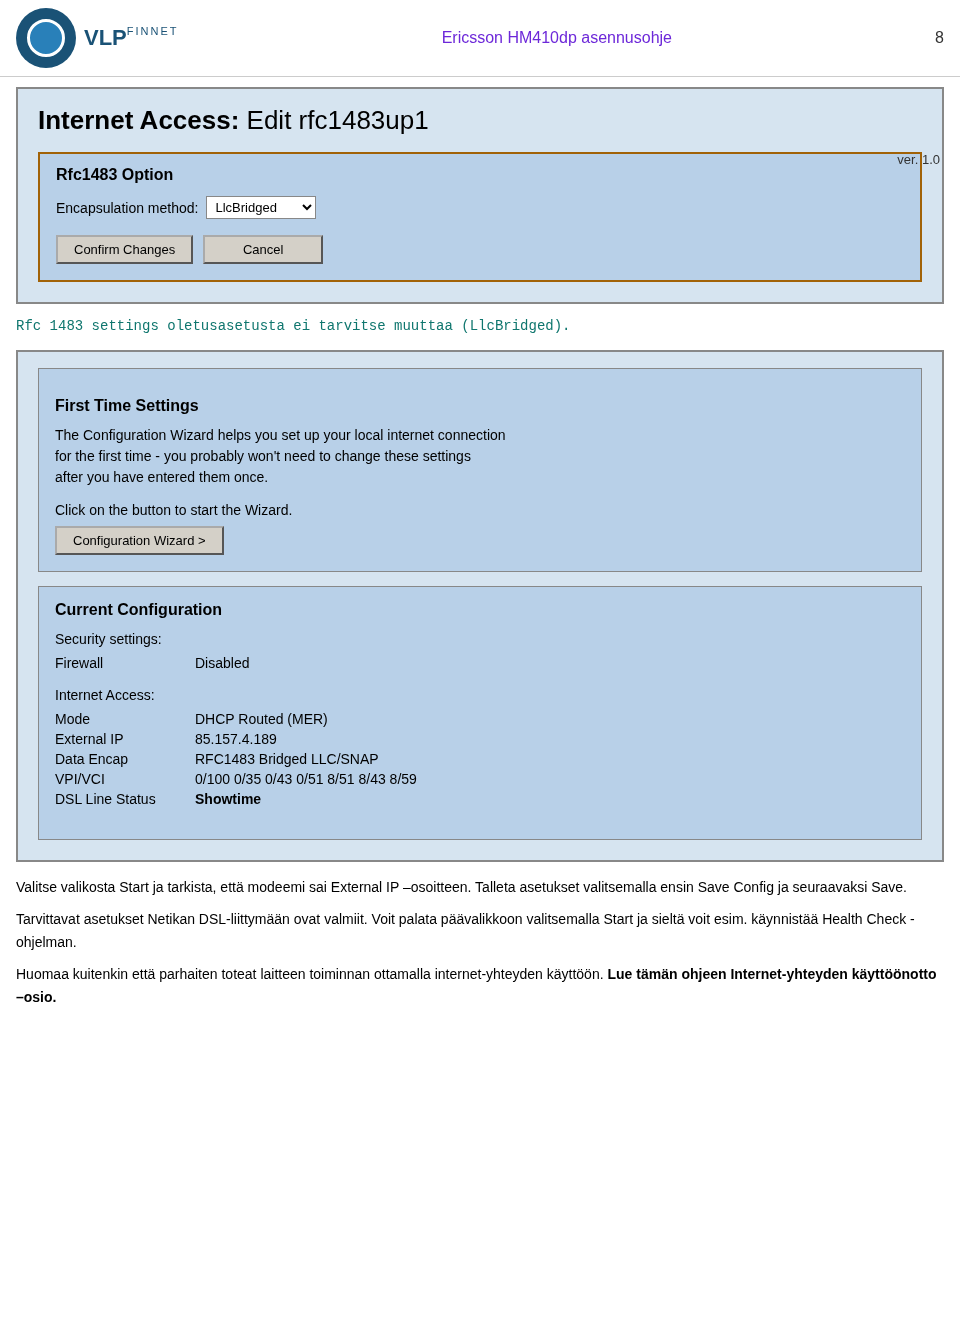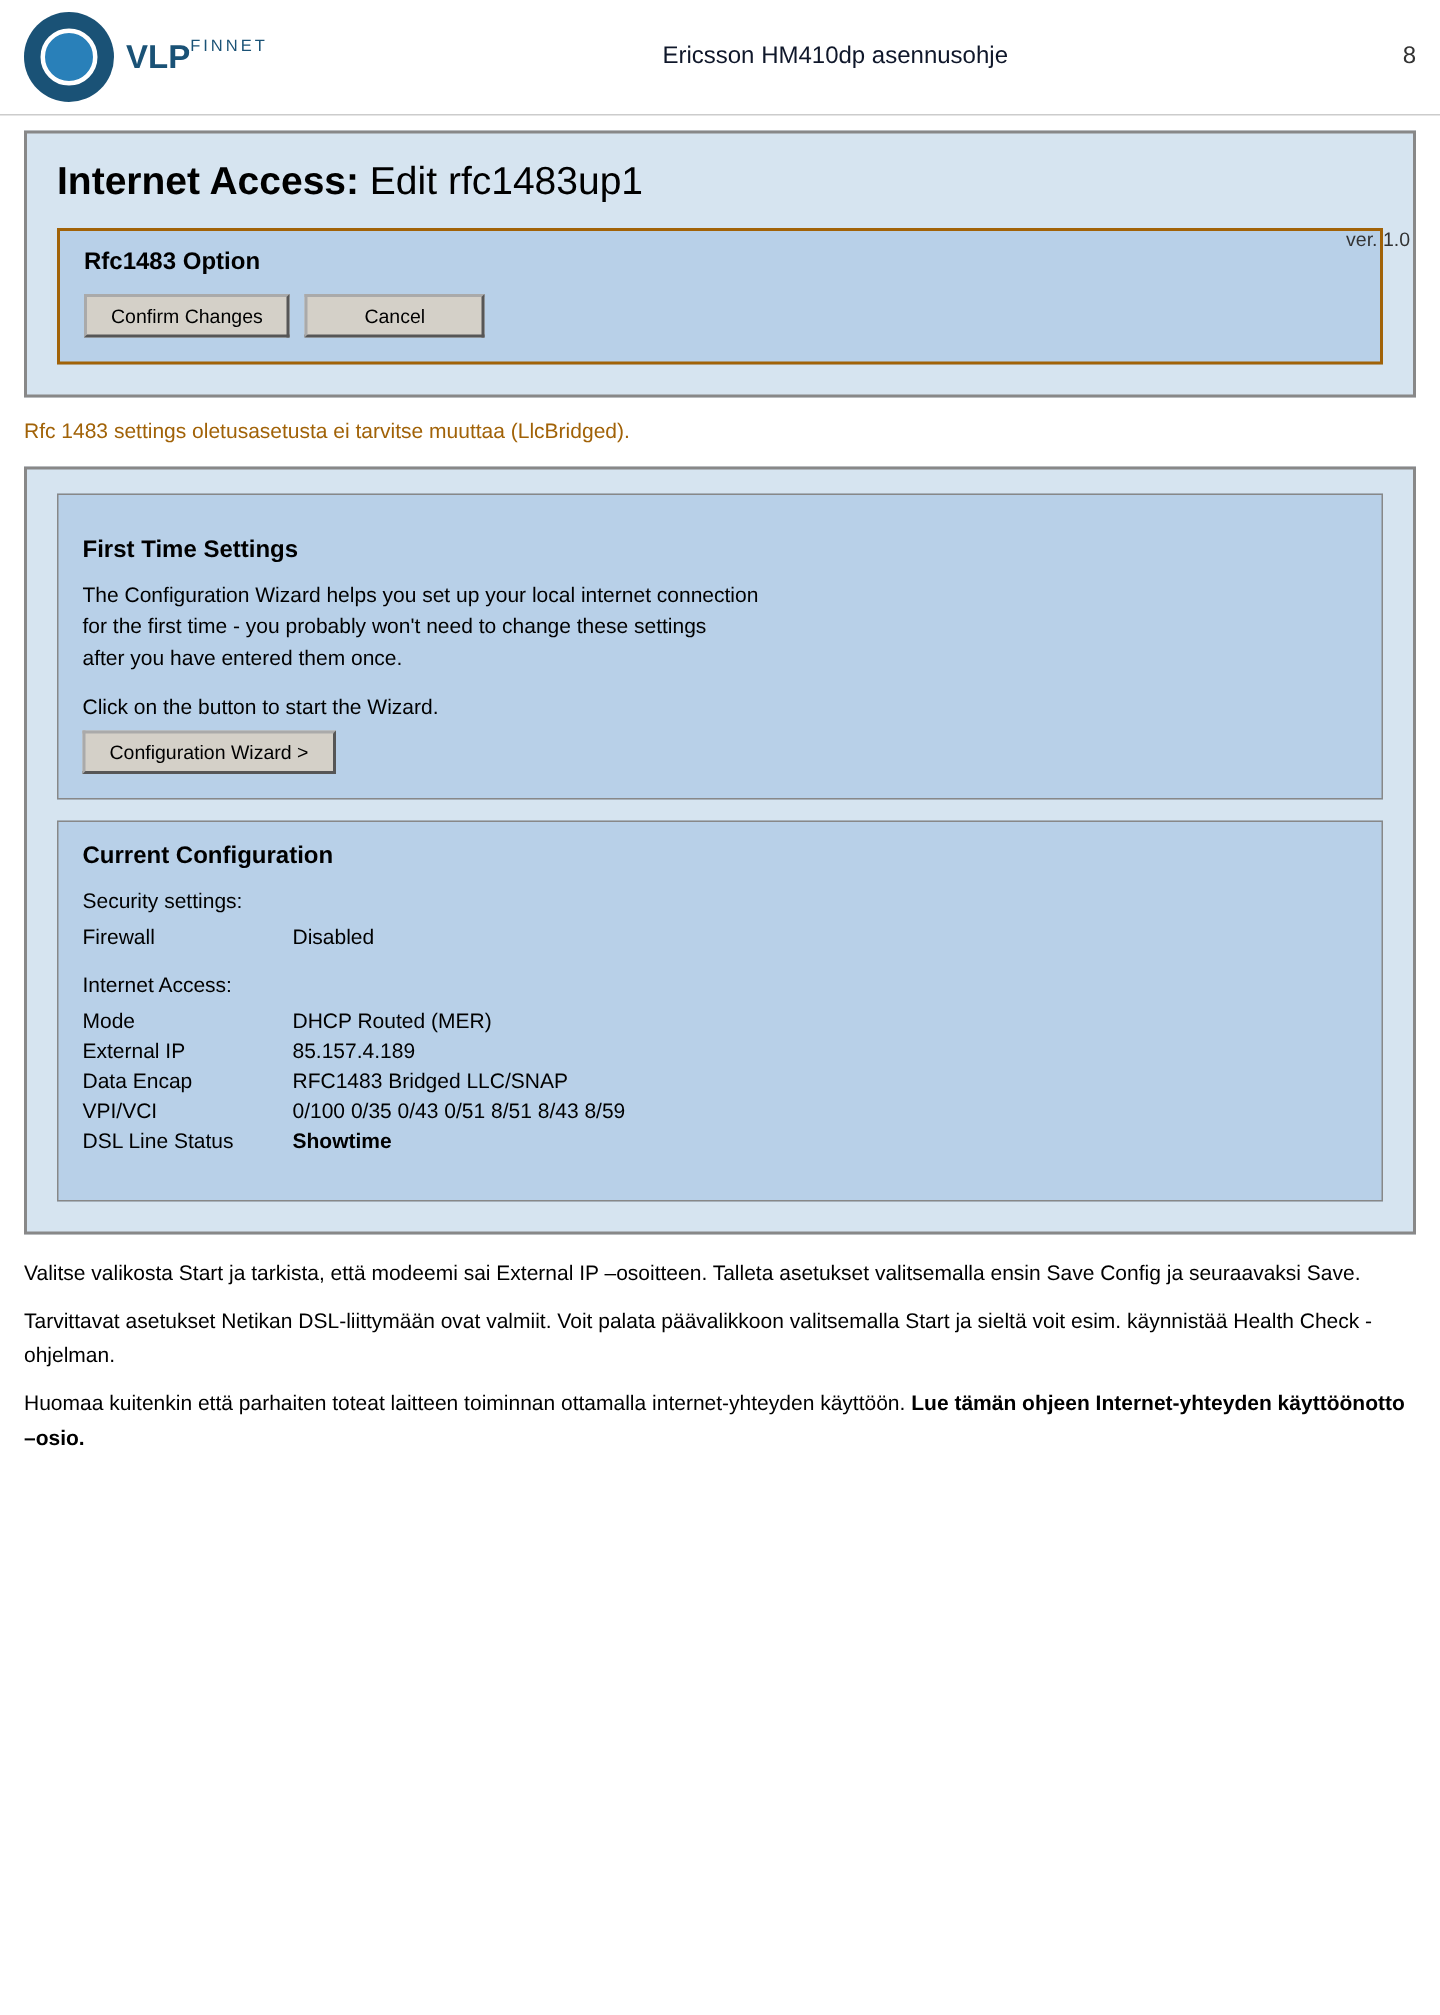--- a/index.html
+++ b/index.html
@@ -51,21 +51,21 @@
     }
     .logo-finnet {
       font-size: 11px;
       color: #1a5276;
       letter-spacing: 2px;
     }
     .header-title {
       flex: 1;
       text-align: center;
       font-size: 16px;
-      color: #0f172a;
+      color: #6d28d9;
     }
     .header-page {
       font-size: 16px;
       color: #333;
     }
     .version {
       position: absolute;
       right: 20px;
       top: 75px;
       font-size: 13px;
@@ -126,21 +126,22 @@
       font-size: 13px;
       border: 2px outset #aaa;
       background: #d4d0c8;
       cursor: pointer;
       min-width: 120px;
     }
     
     .note-text {
       font-size: 14px;
       margin: 10px 0 16px 0;
-      color: #a16207;
+      color: #0f766e;
+      font-family: Liberation Mono, monospace;
     }
     
     .welcome-box {
       border: 2px solid #888;
       background: #d6e4f0;
       padding: 16px 20px 20px 20px;
       margin-bottom: 14px;
     }
     .welcome-title {
       font-size: 30px;
@@ -235,20 +236,24 @@
 </div>
 
 <div class="main-content">
 
   <div class="internet-access-box">
     <div class="internet-access-title">
       <span class="bold-part">Internet Access:</span><span> Edit rfc1483up1</span>
     </div>
     <div class="rfc-section">
       <div class="rfc-section-title">Rfc1483 Option</div>
+      <div class="encap-row">
+        <span class="encap-label">Encapsulation method:</span>
+        <select class="encap-select"><option>LlcBridged</option></select>
+      </div>
       <div class="button-row">
         <button class="btn">Confirm Changes</button>
         <button class="btn">Cancel</button>
       </div>
     </div>
   </div>
 
   <div class="note-text">Rfc 1483 settings oletusasetusta ei tarvitse muuttaa (LlcBridged).</div>
 
   <div class="welcome-box">

